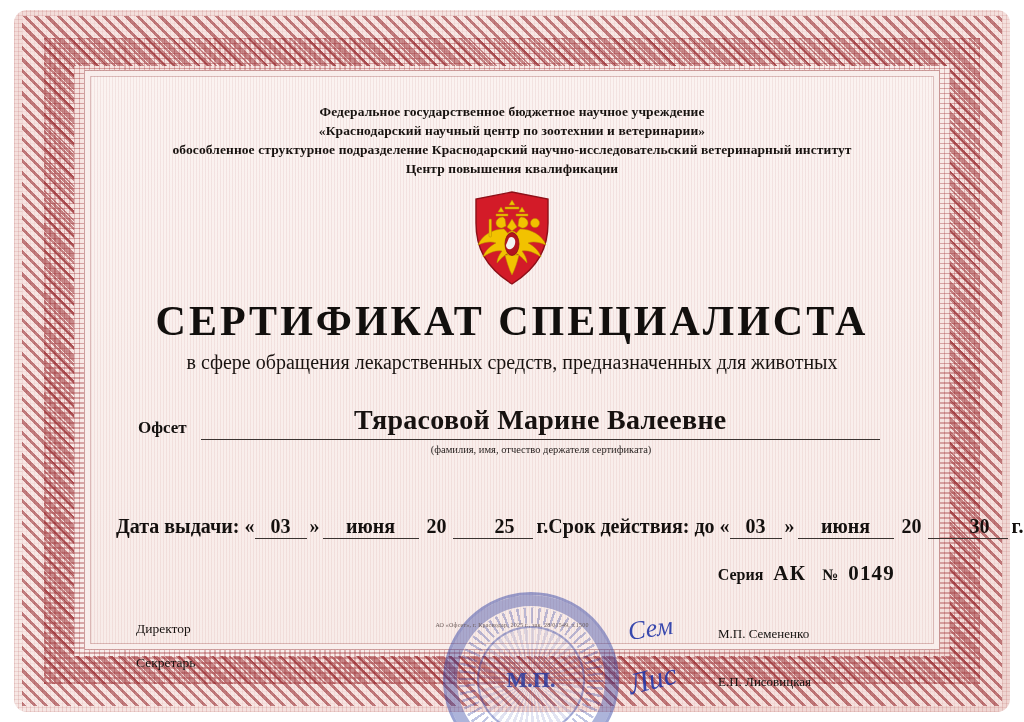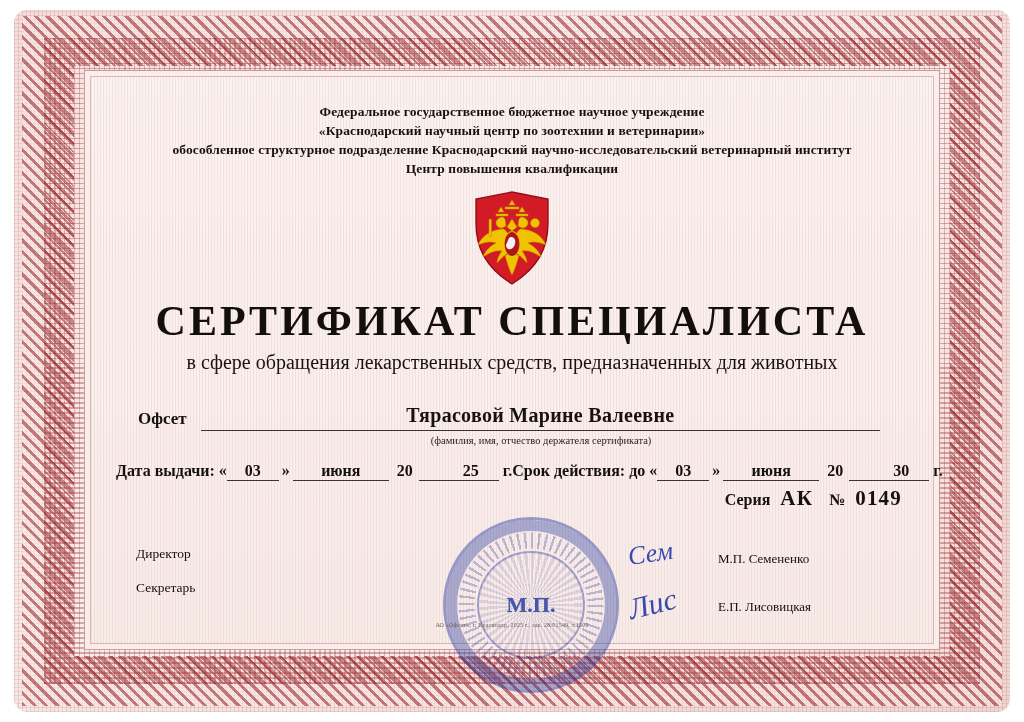--- a/index.html
+++ b/index.html
@@ -193,61 +193,61 @@
     padding-bottom: 2px;
   }
   .issued-name-box {
     flex: 1;
     border-bottom: 1px solid #3a3330;
     text-align: center;
     padding-bottom: 3px;
     margin-right: 46px;
   }
   .issued-name {
-    font-size: 20px;
+    font-size: 28px;
     font-weight: bold;
     color: #171210;
     letter-spacing: 0.3px;
   }
   .issued-hint {
     text-align: center;
     font-size: 10.5px;
     color: #2a2422;
     margin-top: 4px;
     margin-right: 46px;
     margin-left: 104px;
   }
 
   
   .dates-row {
-    margin-top: 16px;
+    margin-top: 60px;
     display: flex;
     align-items: flex-start;
-    font-size: 16px;
+    font-size: 20px;
     font-weight: bold;
     color: #14100e;
     padding-left: 18px;
   }
   .date-group { display: flex; align-items: baseline; white-space: nowrap; }
   .fill {
     display: inline-block;
     border-bottom: 1px solid #3a3330;
     text-align: center;
     font-weight: bold;
   }
   .w-day { width: 52px; }
   .w-month { width: 96px; }
   .w-year { width: 56px; padding-left: 24px; }
   .quote { padding: 0 3px; }
   .spacer-mid { width: 58px; }
 
   .series-row {
-    margin-top: 5px;
+    margin-top: 22px;
     text-align: right;
-    padding-right: 24px;
+    padding-right: 31px;
     font-size: 16px;
     font-weight: bold;
   }
   .series-val {
     font-size: 21px;
     letter-spacing: 1.2px;
     margin-left: 6px;
   }
 
   

